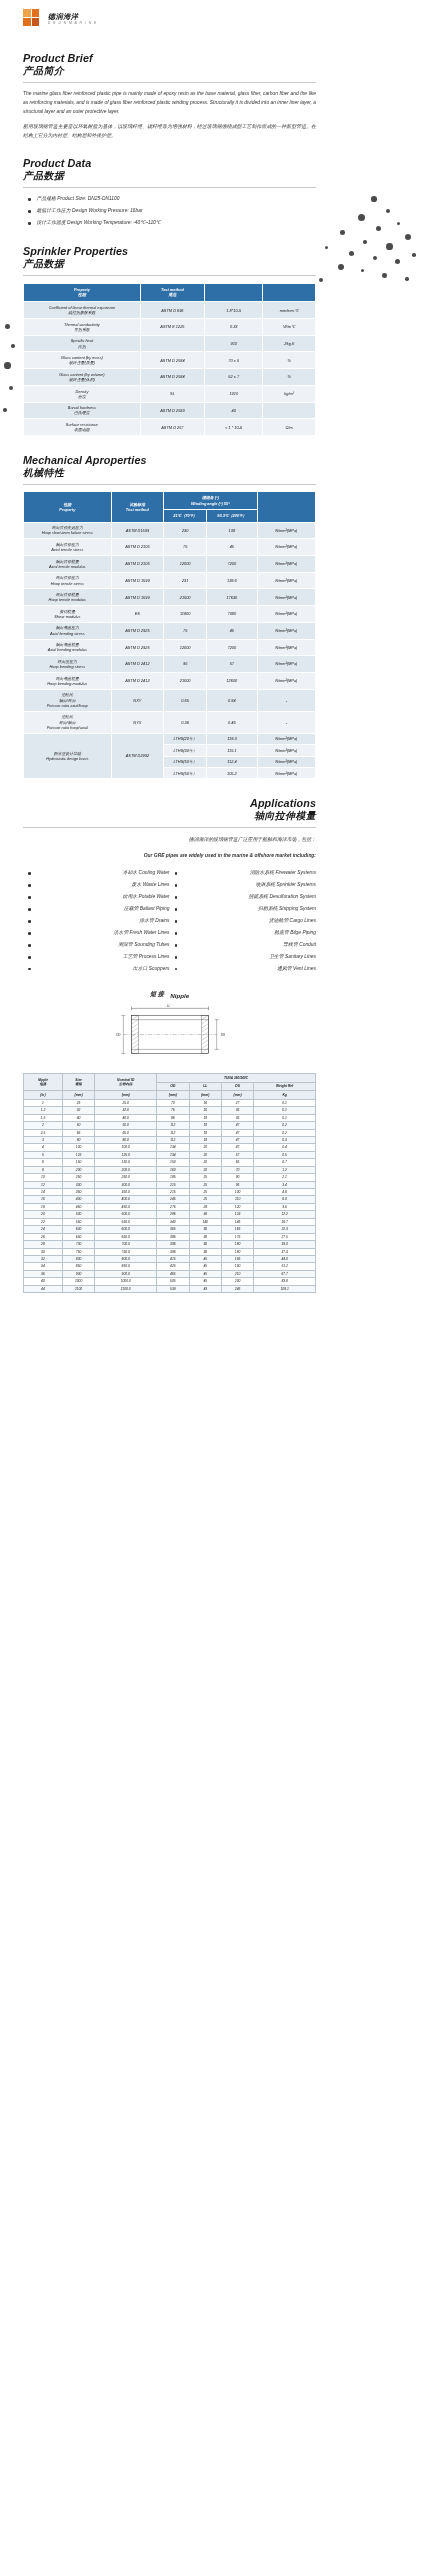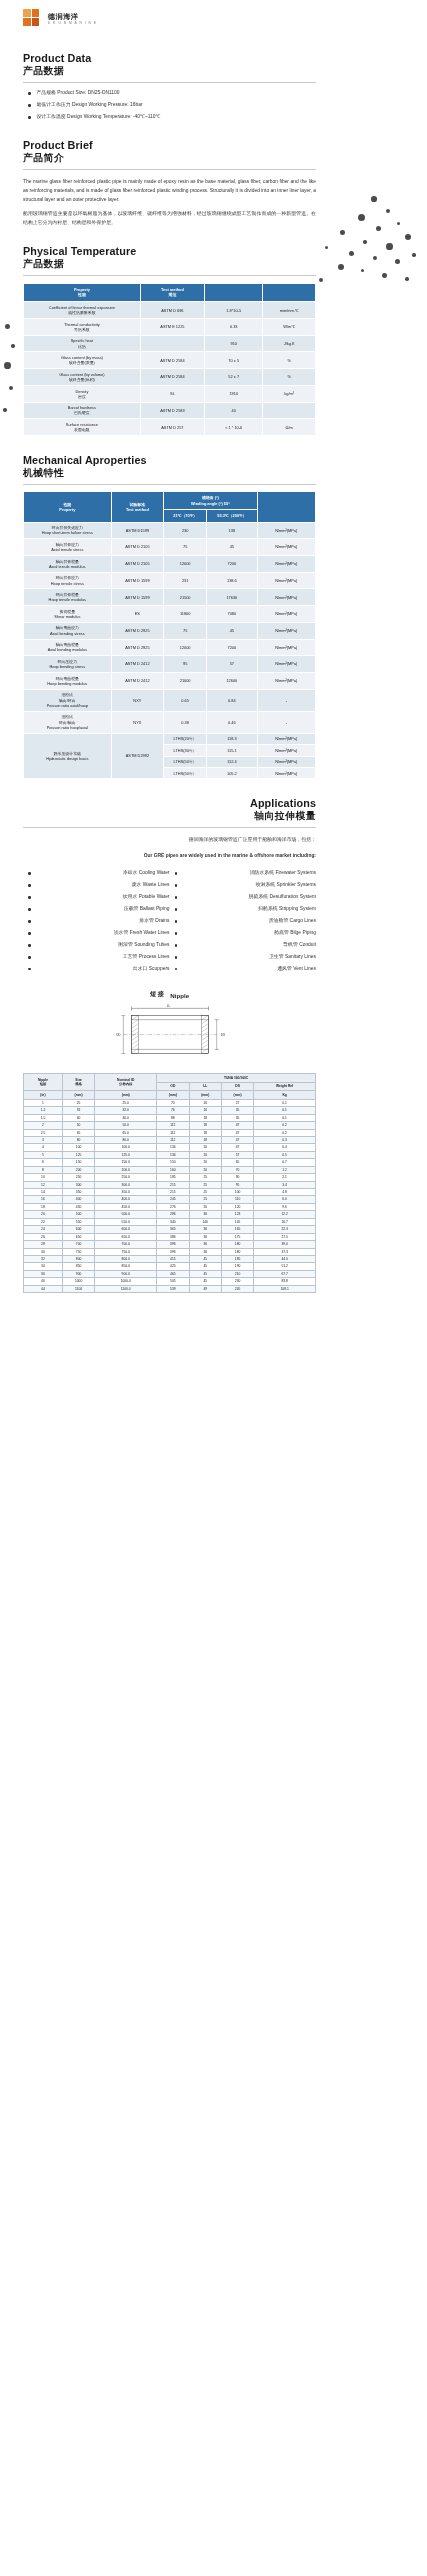--- a/index.html
+++ b/index.html
@@ -9,20 +9,21 @@
     background: #ffffff;
     font-family: "Liberation Sans", sans-serif;
     color: #231f20;
     position: relative;
     overflow-x: hidden;
   }
   .page {
     width: 339px;
     position: relative;
     padding: 0 0 31px 0;
+    font-style: italic;
   }
   
   .dots {
     position: absolute;
     pointer-events: none;
     z-index: 0;
   }
   .dot {
     position:absolute;
     border-radius:50%;
@@ -255,40 +256,40 @@
         <span class="sq c"></span>
         <span class="sq d"></span>
     </div>
     <div class="logo-text">
       <div class="logo-cn">德润海洋</div>
       <div class="logo-en">D R U N  M A R I N E</div>
     </div>
   </div>
 
   <div class="section">
+    <h2 class="en-title">Product Brief</h2>
+    <h3 class="cn-title">产品简介</h3>
+    <div class="rule"></div>
+    <p class="body-text">The marine glass fiber reinforced plastic pipe is mainly made of epoxy resin as the base material, glass fiber, carbon fiber and the like as reinforcing materials, and is made of glass fiber reinforced plastic winding process. Structurally it is divided into an inner liner layer, a structural layer and an outer protective layer.</p>
+    <p class="body-text">船用玻璃钢管道主要是以环氧树脂为基体，以玻璃纤维、碳纤维等为增强材料，经过玻璃钢缠绕成型工艺制作而成的一种新型管道。在结构上它分为内衬层、结构层和外保护层。</p>
+  </div>
+
+  <div class="section">
     <h2 class="en-title">Product Data</h2>
     <h3 class="cn-title">产品数据</h3>
     <div class="rule"></div>
     <ul class="bullets">
       <li>产品规格 Product Size: DN25-DN1100</li>
       <li>最低计工作压力 Design Working Pressure: 16bar</li>
       <li>设计工作温度 Design Working Temperature: -40℃~110℃</li>
     </ul>
   </div>
 
-  <div class="section">
-    <h2 class="en-title">Product Brief</h2>
-    <h3 class="cn-title">产品简介</h3>
-    <div class="rule"></div>
-    <p class="body-text">The marine glass fiber reinforced plastic pipe is mainly made of epoxy resin as the base material, glass fiber, carbon fiber and the like as reinforcing materials, and is made of glass fiber reinforced plastic winding process. Structurally it is divided into an inner liner layer, a structural layer and an outer protective layer.</p>
-    <p class="body-text">船用玻璃钢管道主要是以环氧树脂为基体，以玻璃纤维、碳纤维等为增强材料，经过玻璃钢缠绕成型工艺制作而成的一种新型管道。在结构上它分为内衬层、结构层和外保护层。</p>
-  </div>
-
   <div class="section" style="margin-top:5.2px;">
-    <h2 class="en-title">Physical Temperature</h2>
+    <h2 class="en-title">Sprinkler Properties</h2>
     <h3 class="cn-title">产品数据</h3>
     <div class="rule"></div>
 
     <table class="tbl-phys" style="margin-top:3.1px;">
       <thead>
         <tr>
           <th style="width:40%">
             <div>Property</div>
               <div>性能</div>
           </th>

